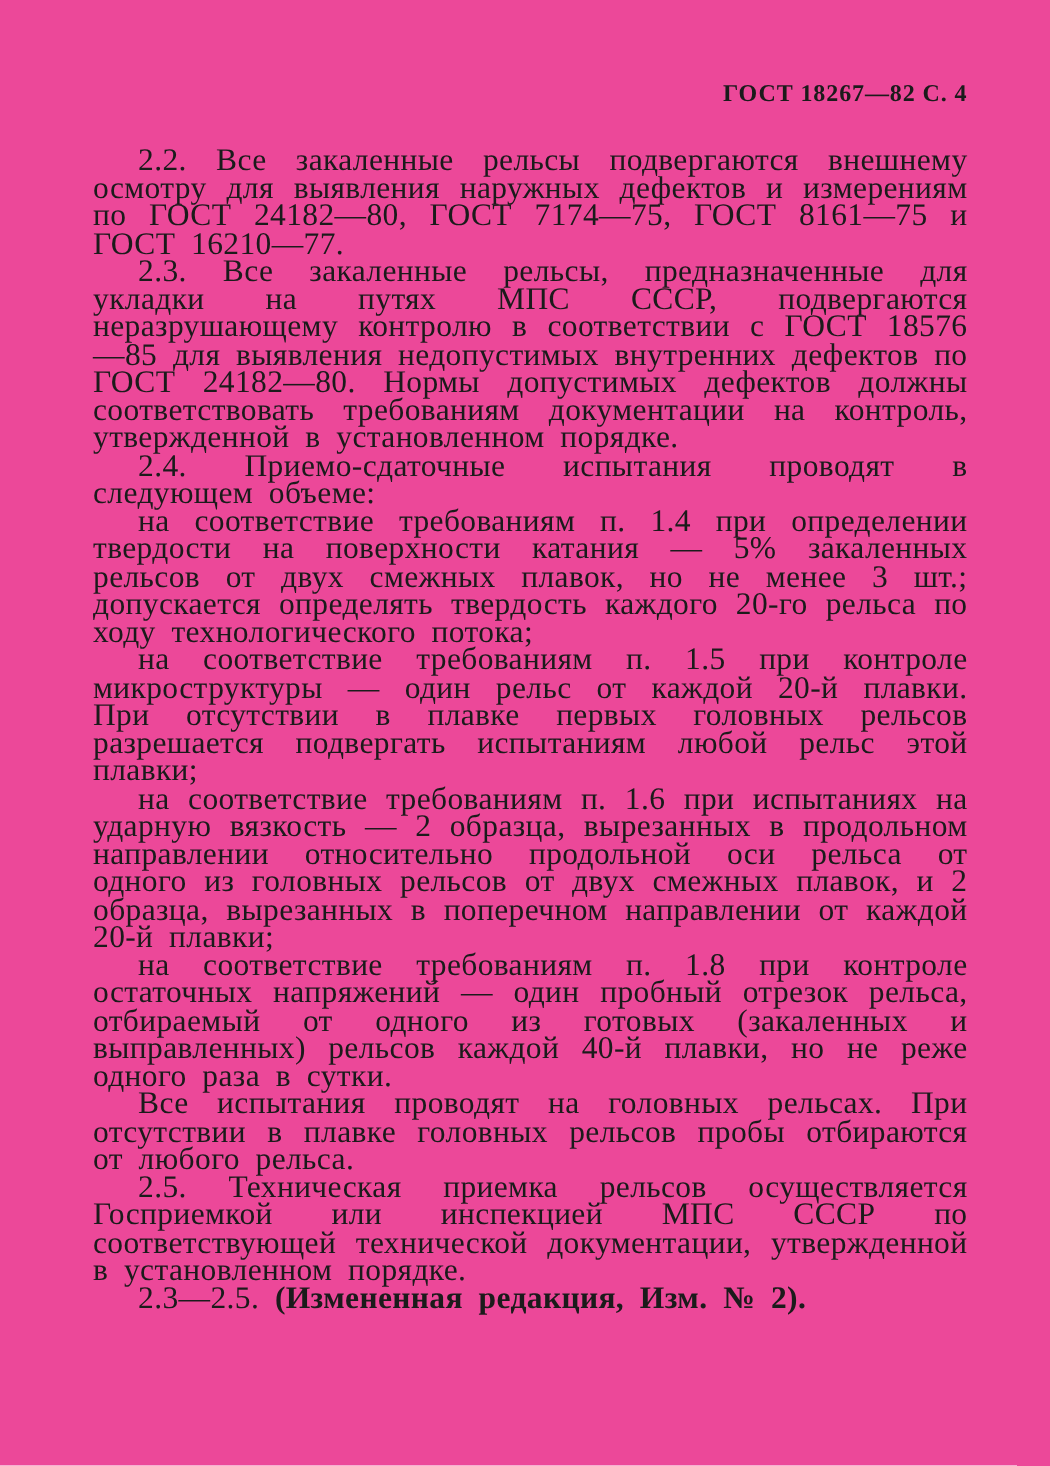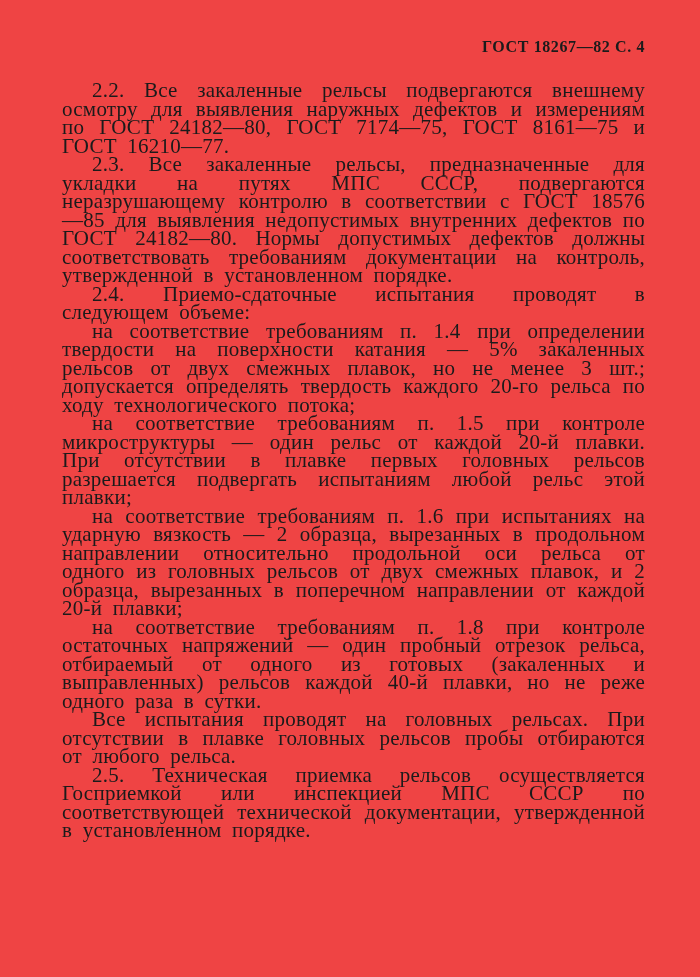--- a/index.html
+++ b/index.html
@@ -4,26 +4,26 @@
 <style>
   html, body {
     margin: 0;
     padding: 0;
     background: #ffffff;
   }
   .page {
     position: relative;
     width: 700px;
     height: 977px;
-    background: #ef4444;
+    background: #ec4899;
     color: #1b1b1b;
     font-family: "Liberation Serif", "DejaVu Serif", serif;
     overflow: hidden;
     box-sizing: border-box;
-    padding: 38px 55px 20px 62px;
+    padding: 54px 55px 20px 62px;
   }
   .doc-header {
     text-align: right;
     font-weight: bold;
     font-size: 16px;
     letter-spacing: 0.6px;
     margin: 0 0 25px 0;
     white-space: nowrap;
   }
   .body-text p {
@@ -49,15 +49,18 @@
   <div class="body-text">
     <p>2.2. Все закаленные рельсы подвергаются внешнему осмотру для выявления наружных дефектов и измерениям по ГОСТ 24182—80, ГОСТ 7174—75, ГОСТ 8161—75 и ГОСТ 16210—77.</p>
     <p>2.3. Все закаленные рельсы, предназначенные для укладки на путях МПС СССР, подвергаются неразрушающему контролю в соответствии с ГОСТ 18576—85 для выявления недопустимых внутренних дефектов по ГОСТ 24182—80. Нормы допустимых дефектов должны соответствовать требованиям документации на контроль, утвержденной в установленном порядке.</p>
     <p>2.4. Приемо-сдаточные испытания проводят в следующем объеме:</p>
     <p>на соответствие требованиям п. 1.4 при определении твердости на поверхности катания — 5% закаленных рельсов от двух смежных плавок, но не менее 3 шт.; допускается определять твердость каждого 20-го рельса по ходу технологического потока;</p>
     <p>на соответствие требованиям п. 1.5 при контроле микроструктуры — один рельс от каждой 20-й плавки. При отсутствии в плавке первых головных рельсов разрешается подвергать испытаниям любой рельс этой плавки;</p>
     <p>на соответствие требованиям п. 1.6 при испытаниях на ударную вязкость — 2 образца, вырезанных в продольном направлении относительно продольной оси рельса от одного из головных рельсов от двух смежных плавок, и 2 образца, вырезанных в поперечном направлении от каждой 20-й плавки;</p>
     <p>на соответствие требованиям п. 1.8 при контроле остаточных напряжений — один пробный отрезок рельса, отбираемый от одного из готовых (закаленных и выправленных) рельсов каждой 40-й плавки, но не реже одного раза в сутки.</p>
     <p>Все испытания проводят на головных рельсах. При отсутствии в плавке головных рельсов пробы отбираются от любого рельса.</p>
     <p>2.5. Техническая приемка рельсов осуществляется Госприемкой или инспекцией МПС СССР по соответствующей технической документации, утвержденной в установленном порядке.</p>
+    <p>
+      <span>2.3—2.5. </span><span class="amendment-bold">(Измененная редакция, Изм. № 2).</span>
+    </p>
   </div>
 
 </div>
 
 </body></html>

